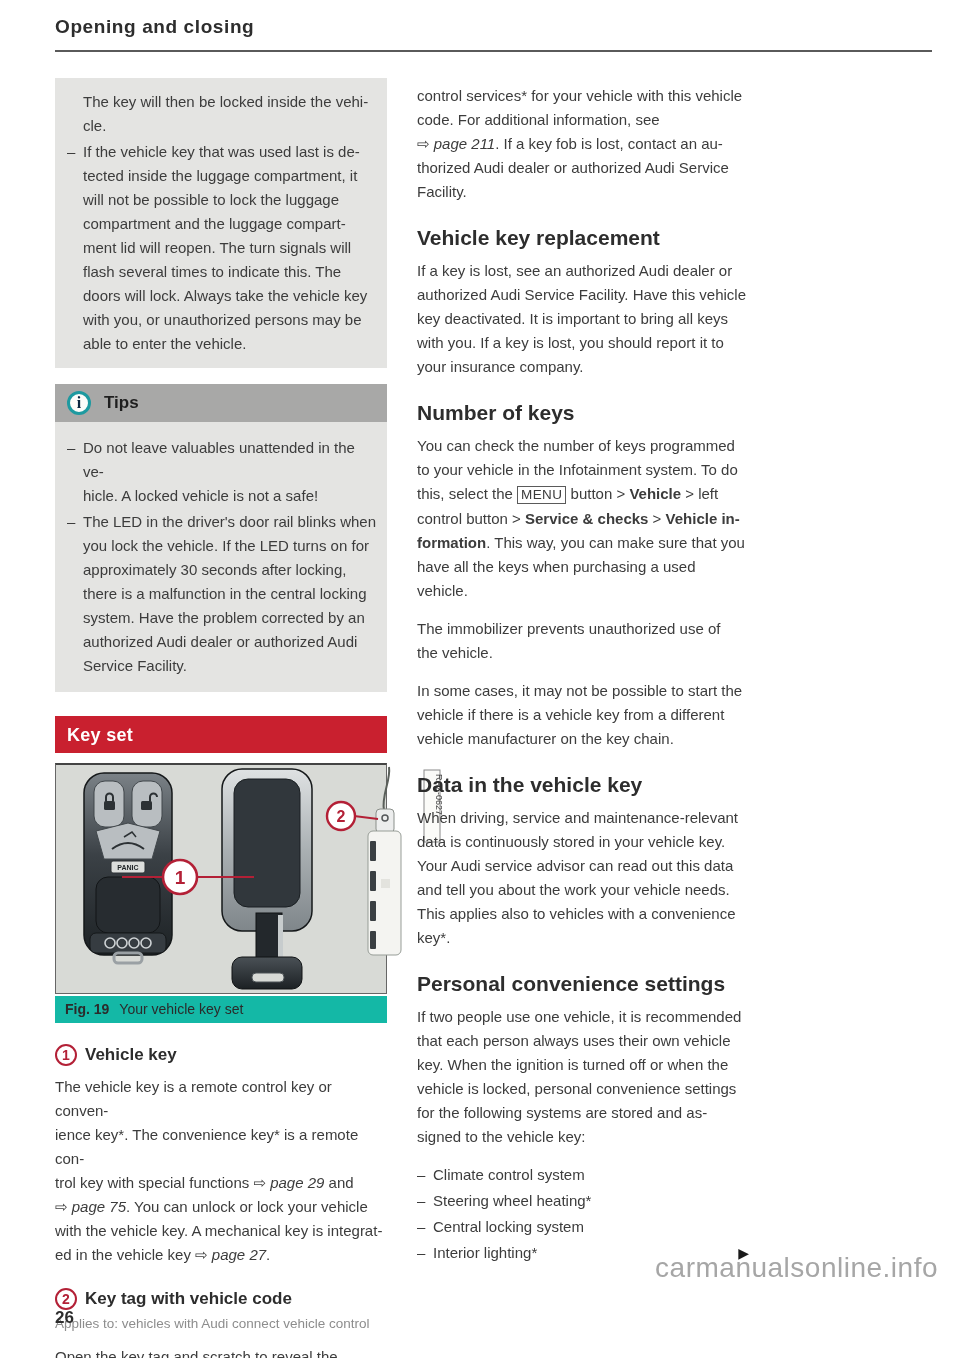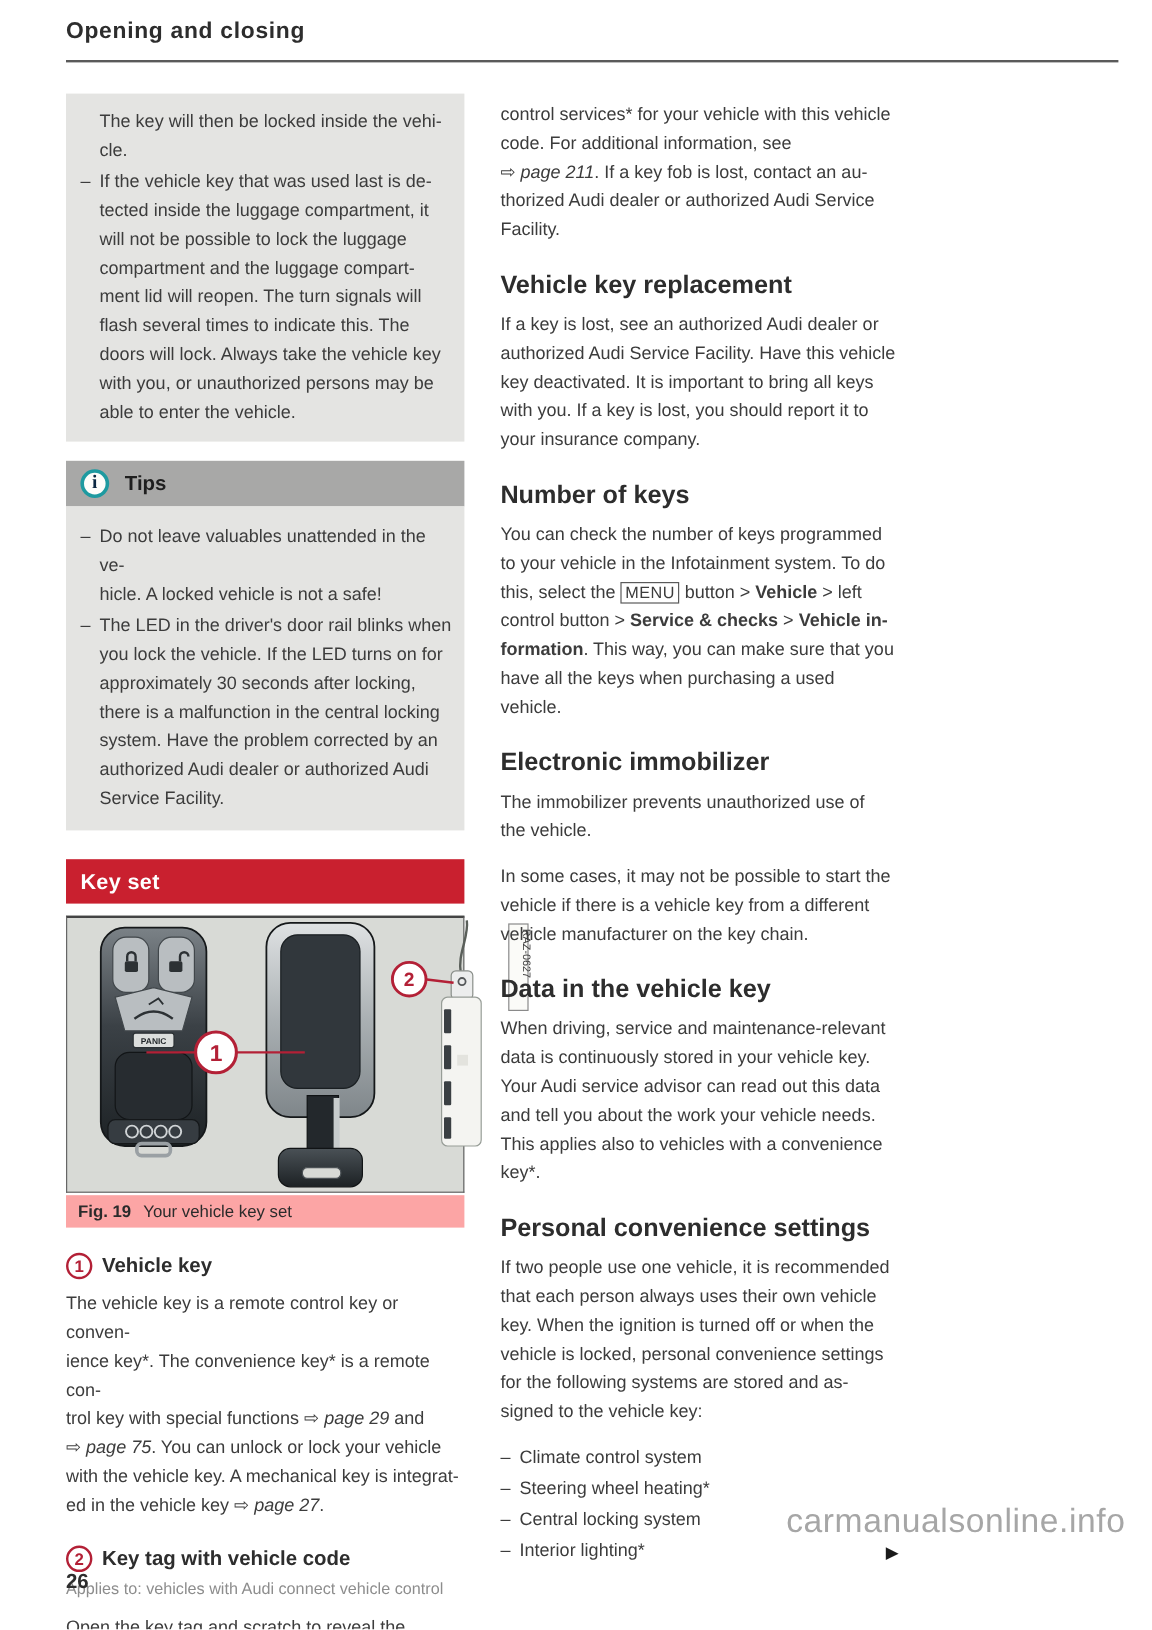--- a/index.html
+++ b/index.html
@@ -19,21 +19,21 @@
   .tips{margin:6px 0 24px 0;}
   .tips-bar{background:#a8a8a7;height:38px;display:flex;align-items:center;padding:0 12px;}
   .tips-icon{width:24px;height:24px;border-radius:50%;background:#fdfdfa;border:3px solid #1e9aa0;
              display:flex;align-items:center;justify-content:center;
              font-family:"Liberation Serif",serif;font-weight:bold;font-size:16px;color:#0b2740;box-sizing:border-box;}
   .tips-title{font-weight:bold;font-size:17px;color:#1f1f1f;margin-left:13px;}
   .tips-body{background:#e4e4e2;padding:12px 10px 14px 12px;}
   .keyset-bar{background:#c9202f;height:37px;display:flex;align-items:center;padding:0 12px;margin:16px 0 10px 0;}
   .keyset-title{color:#ffffff;font-weight:bold;font-size:18px;letter-spacing:0.3px;}
   .figure{border:1px solid #666;border-top:2px solid #444;background:#d8dad6;line-height:0;}
-  .figcap{background:#fca5a5;margin-top:2px;padding:3px 10px 4px 10px;font-size:14px;color:#2b2b2b;line-height:20px;}
+  .figcap{background:#14b8a6;margin-top:2px;padding:3px 10px 4px 10px;font-size:14px;color:#2b2b2b;line-height:20px;}
   .figcap b{margin-right:10px;}
   .numhead{display:flex;align-items:center;margin:20px 0 8px 0;}
   .badge{width:22px;height:22px;border-radius:50%;border:2px solid #b32036;color:#b32036;
          font-weight:bold;font-size:14px;display:flex;align-items:center;justify-content:center;
          box-sizing:border-box;flex:none;}
   .numhead .t{font-size:17px;font-weight:bold;color:#2d2d2d;margin-left:8px;}
   .h3{font-size:21px;font-weight:bold;color:#2d2d2d;margin:22px 0 9px 0;}
   .applies{font-size:13.5px;color:#8d8d8d;margin:-4px 0 12px 0;line-height:18px;}
   .seg-i{font-style:italic;}
   .seg-b{font-weight:bold;}
@@ -236,21 +236,20 @@
 your insurance company.</div>
 
       <div class="h3">Number of keys</div>
       <div class="para"><span>You can check the number of keys programmed
 to your vehicle in the Infotainment system. To do
 this, select the </span><span class="seg-menu">MENU</span><span> button &gt; </span><span class="seg-b">Vehicle</span><span> &gt; left
 control button &gt; </span><span class="seg-b">Service &amp; checks</span><span> &gt; </span><span class="seg-b">Vehicle in-
 formation</span><span>. This way, you can make sure that you
 have all the keys when purchasing a used vehicle.</span></div>
 
-      <div class="h3">Electronic immobilizer</div>
       <div class="para">The immobilizer prevents unauthorized use of
 the vehicle.</div>
       <div class="para">In some cases, it may not be possible to start the
 vehicle if there is a vehicle key from a different
 vehicle manufacturer on the key chain.</div>
 
       <div class="h3">Data in the vehicle key</div>
       <div class="para">When driving, service and maintenance-relevant
 data is continuously stored in your vehicle key.
 Your Audi service advisor can read out this data

